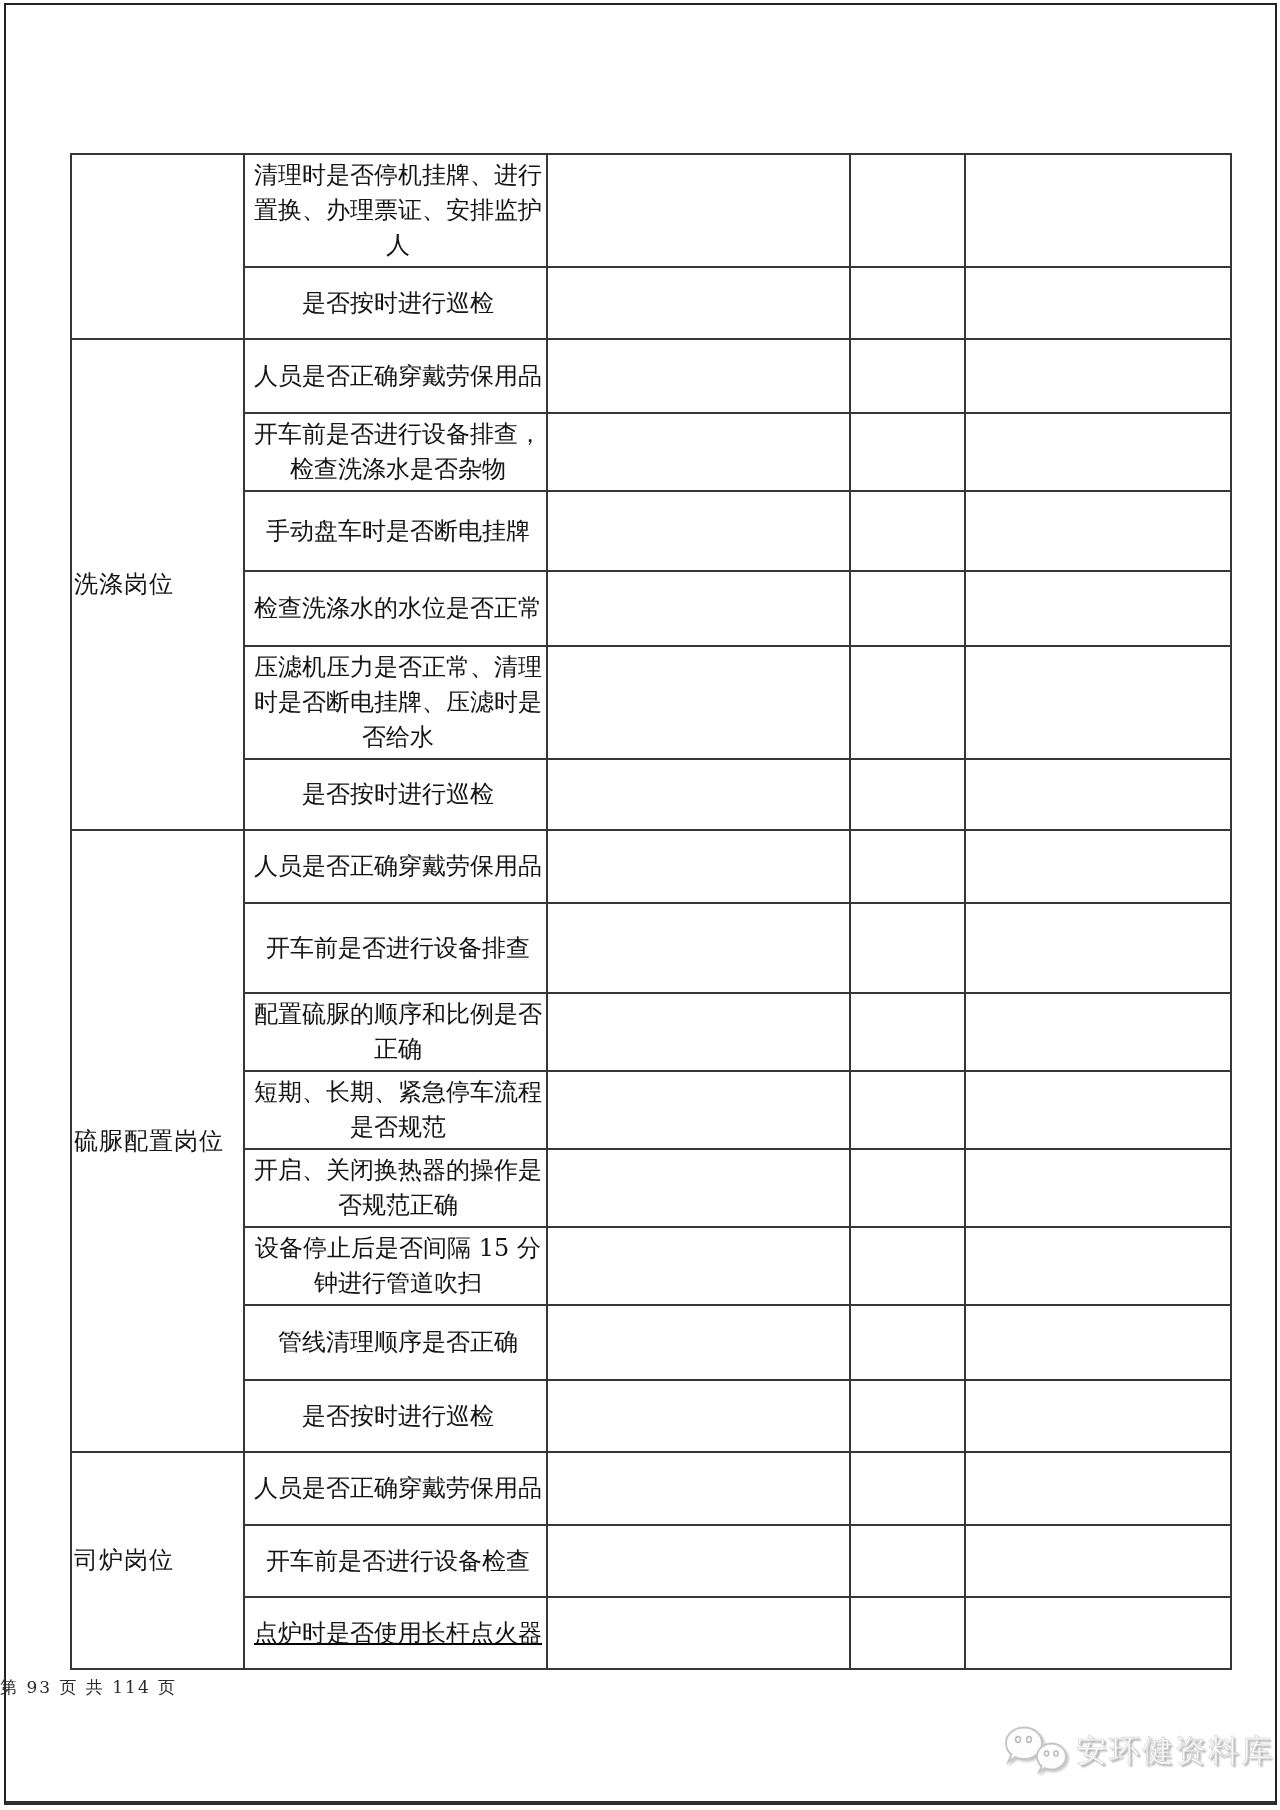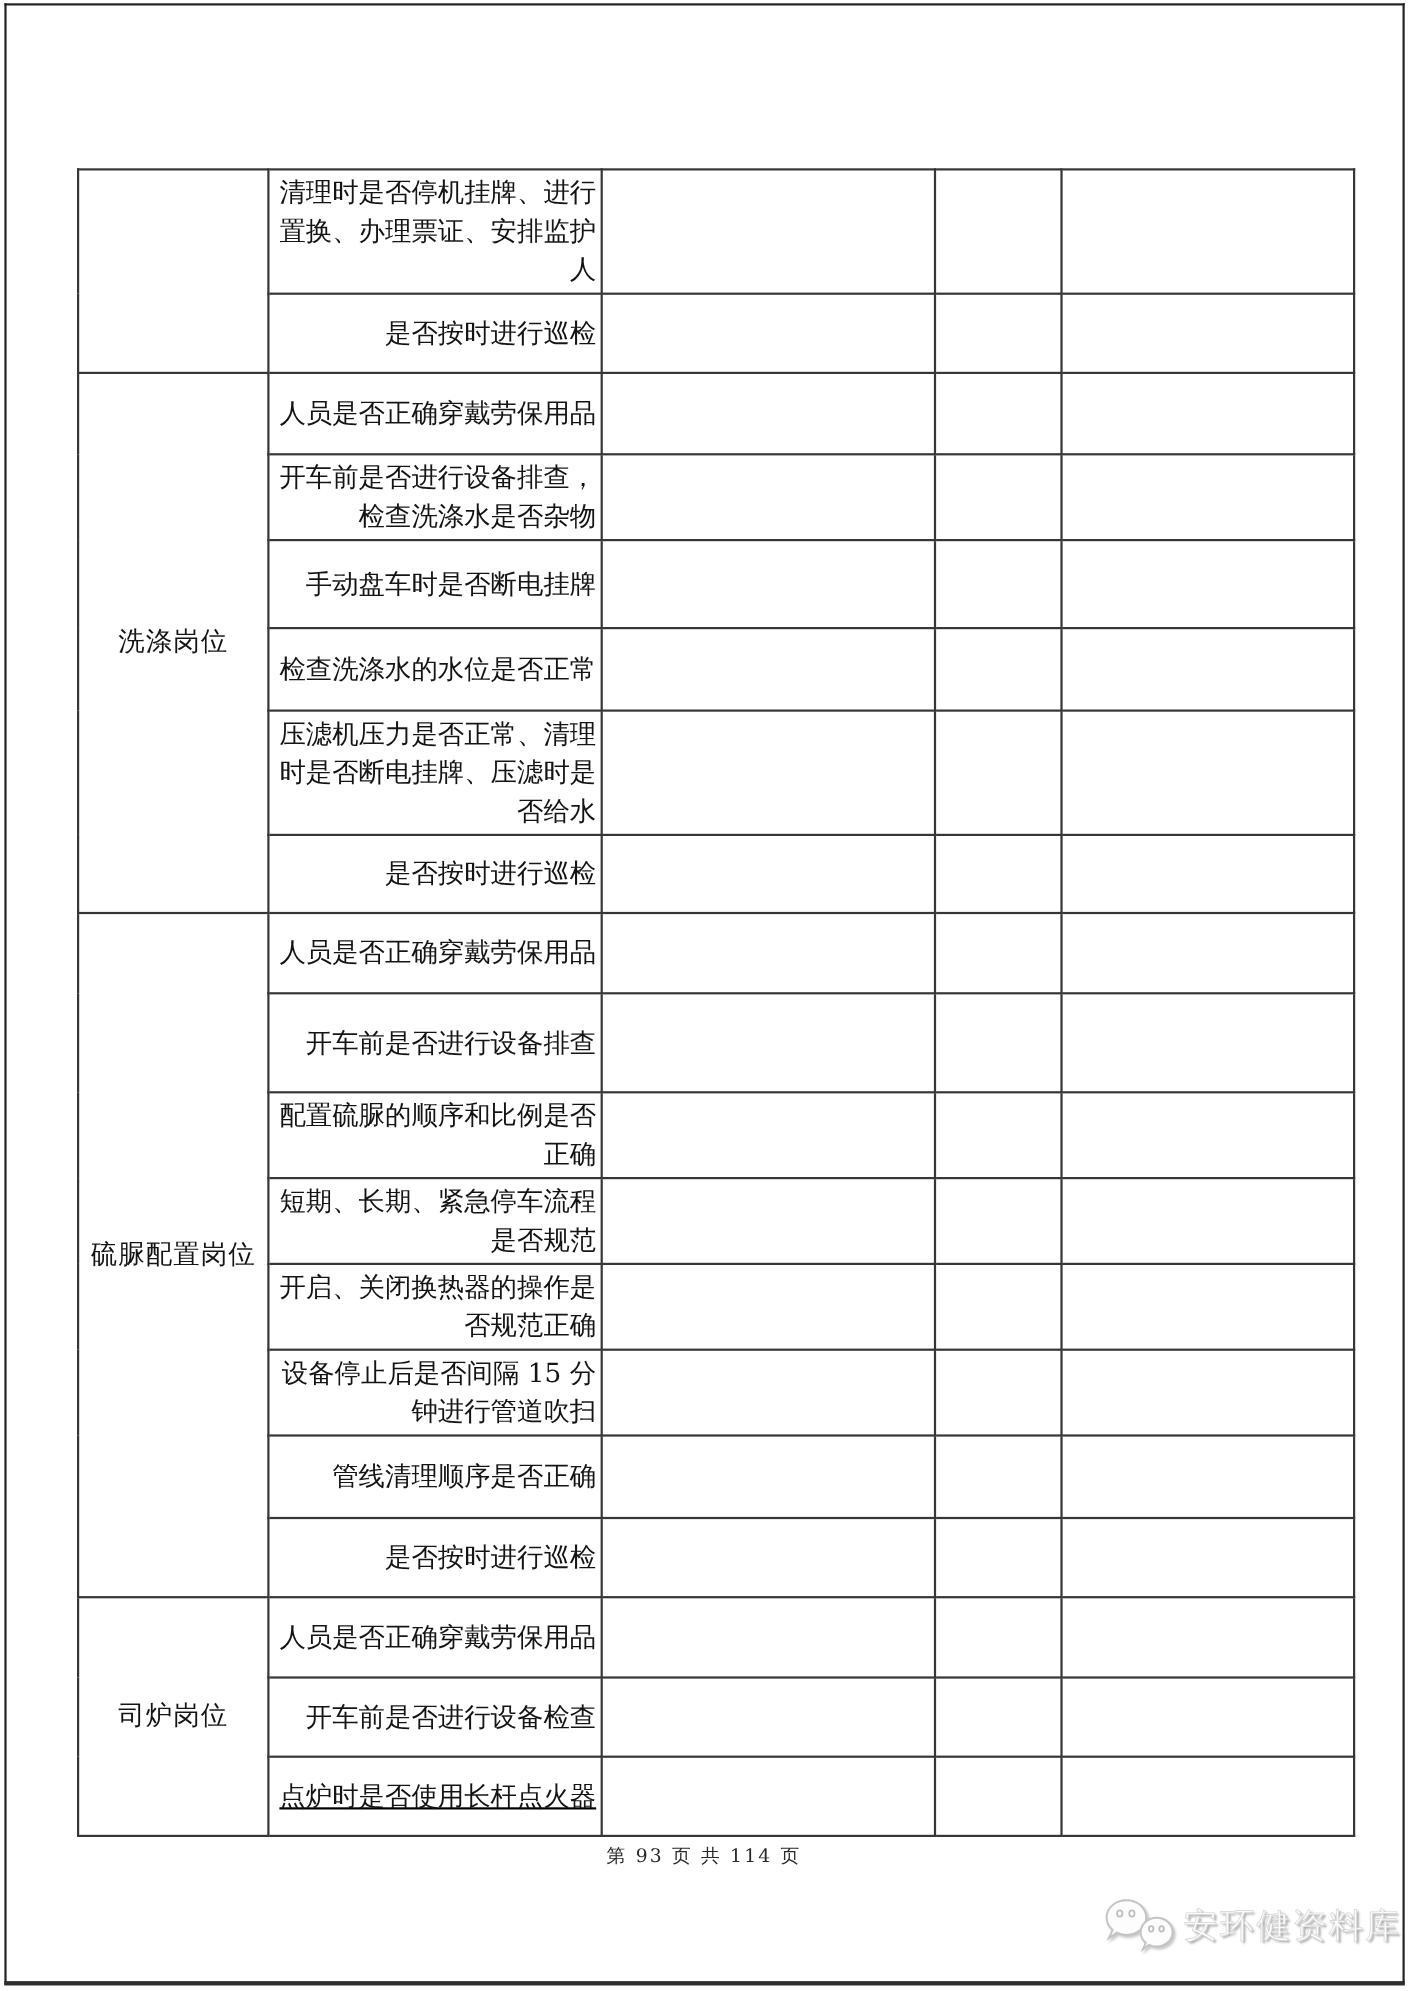--- a/index.html
+++ b/index.html
@@ -26,36 +26,33 @@
   }
   table.checklist td {
     border: 2px solid #363636;
     color: #141414;
     font-size: 24px;
     line-height: 35px;
     vertical-align: middle;
     overflow: hidden;
   }
   td.position-cell {
-    text-align: center;
     padding: 2px 2px;
     letter-spacing: 1px;
-    font-family: Liberation Serif, serif;
   }
   td.item-cell {
     padding: 3px 4px 3px 9px;
-    text-align: right;
+    text-align: center;
   }
   td.empty-cell { padding: 0; }
 
   .footer {
     position: absolute;
     left: 0; top: 1676px;
     width: 100%;
-    text-align: center;
     font-size: 17px;
     color: #2a2a2a;
     letter-spacing: 2px;
   }
   .watermark {
     position: absolute;
     left: 1002px; top: 1726px;
     display: flex;
     align-items: center;
     gap: 6px;

